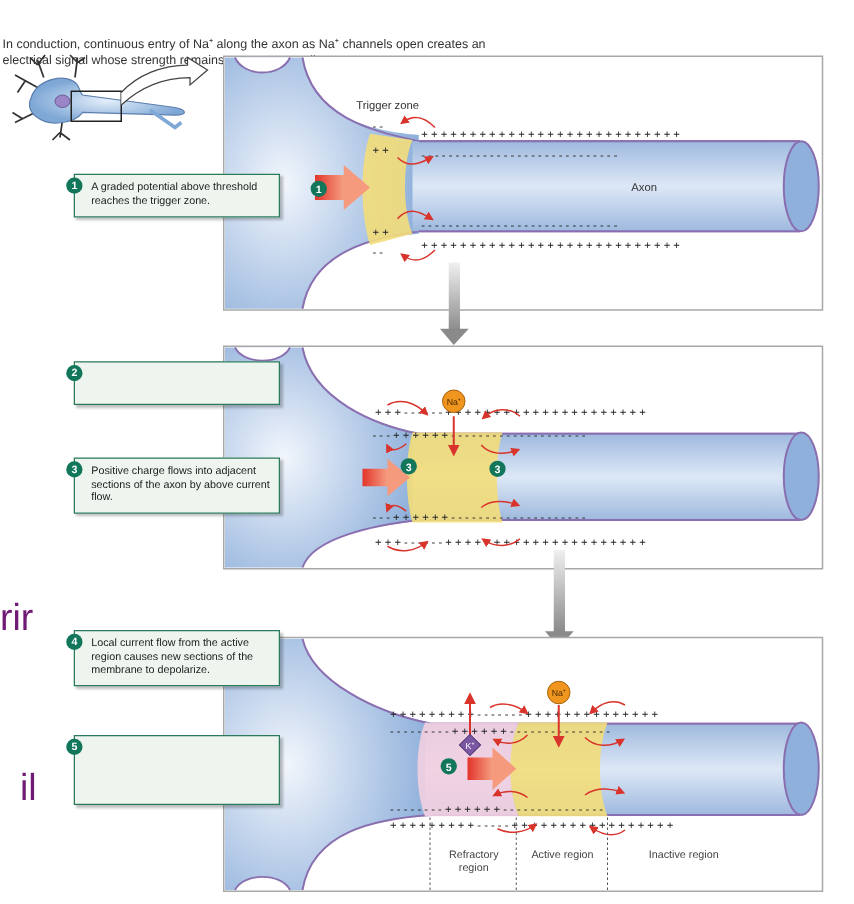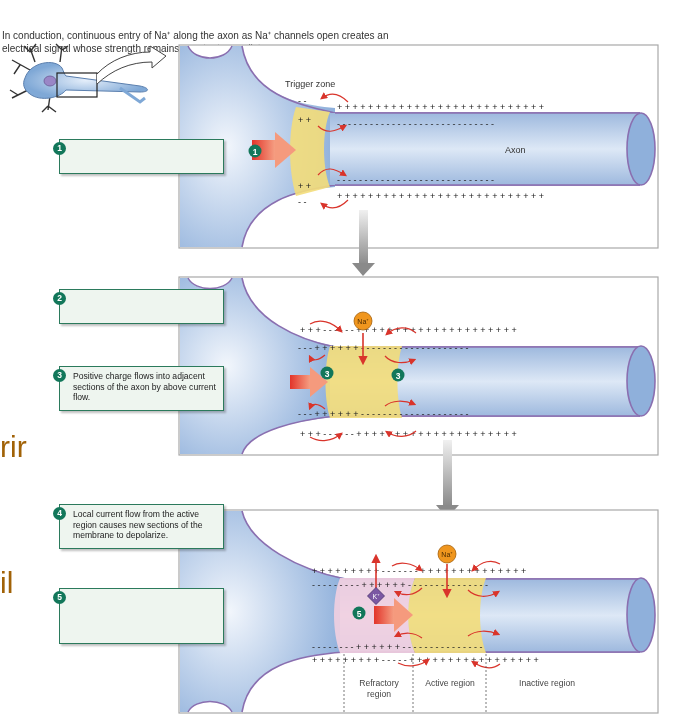--- a/index.html
+++ b/index.html
@@ -1,30 +1,30 @@
 <!DOCTYPE html>
 <html><head>
 <meta charset="utf-8">
 <style>
   html, body { margin: 0; padding: 0; background: #ffffff; }
   body { width: 683px; height: 723px; position: relative; overflow: hidden; font-family: "Liberation Sans", sans-serif; }
   .caption { position: absolute; left: 2px; top: 1px; font-size: 10px; line-height: 13px; color: #333; width: 420px; margin-top: 28px; }
-  .slide-frag { position: absolute; font-family: "Liberation Sans", sans-serif; font-size: 30px; color: #a16207; line-height: 1; }
+  .slide-frag { position: absolute; font-family: "Liberation Sans", sans-serif; font-size: 30px; color: #701a75; line-height: 1; margin-top: 48px; }
   .callout { position: absolute; background: #eef5ef; border: 1.5px solid #2b7a5c; box-shadow: 2px 2px 2px rgba(0,0,0,0.25); font-size: 8.6px; line-height: 10.6px; color: #222; padding: 4px 6px 4px 13px; box-sizing: border-box; }
   .callout .num { position: absolute; left: -7px; top: 2px; width: 13px; height: 13px; border-radius: 50%; background: #12775a; color: #fff; font-weight: bold; font-size: 8.5px; line-height: 13px; text-align: center; }
   svg text { font-family: "Liberation Sans", sans-serif; }
   .copyright { position: absolute; left: 2px; top: 716px; font-size: 8px; color: #aaa; height: 7px; overflow: hidden; }
 </style>
 </head>
 <body>
 
 <div class="caption">In conduction, continuous entry of Na⁺ along the axon as Na⁺ channels open creates an electrical signal whose strength remains constant over distance.</div>
 
 <div class="slide-frag" style="left:0px; top:432px;">rir</div>
-<div class="slide-frag" style="left:0px; top:568px;">il</div>
+<div class="slide-frag" style="left:16px; top:568px;">il</div>
 
 <svg style="position:absolute; left:0; top:40px;" width="180" height="90" viewBox="0 0 180 90">
   <defs>
     <radialGradient id="somaG" cx="50%" cy="50%" r="50%">
       <stop offset="0" stop-color="#e4eefa"></stop>
         <stop offset="1" stop-color="#7fa8d6"></stop>
     </radialGradient>
   </defs>
   <g stroke="#333" stroke-width="1.4" fill="none">
     <path d="M30 30 L12 20 M20 25 L14 34 M35 22 L30 8 M30 12 L24 6 M30 12 L36 4"></path>
@@ -210,20 +210,21 @@
     </g>
     <text x="379" y="686" font-size="8.6" fill="#444" text-anchor="middle">Refractory</text>
     <text x="379" y="697" font-size="8.6" fill="#444" text-anchor="middle">region</text>
     <text x="450" y="686" font-size="8.6" fill="#444" text-anchor="middle">Active region</text>
     <text x="547" y="686" font-size="8.6" fill="#444" text-anchor="middle">Inactive region</text>
   </g>
 </svg>
 
 <div class="callout" style="left:59px; top:139px; width:165px; height:35px;">
   <span class="num">1</span>
+  <span>A graded potential above threshold reaches the trigger zone.</span>
 </div>
 <div class="callout" style="left:59px; top:289px; width:165px; height:35px;">
   <span class="num">2</span>
 </div>
 <div class="callout" style="left:59px; top:366px; width:165px; height:45px;">
   <span class="num">3</span>
   <span>Positive charge flows into adjacent sections of the axon by above current flow.</span>
 </div>
 <div class="callout" style="left:59px; top:504px; width:165px; height:45px;">
   <span class="num">4</span>

